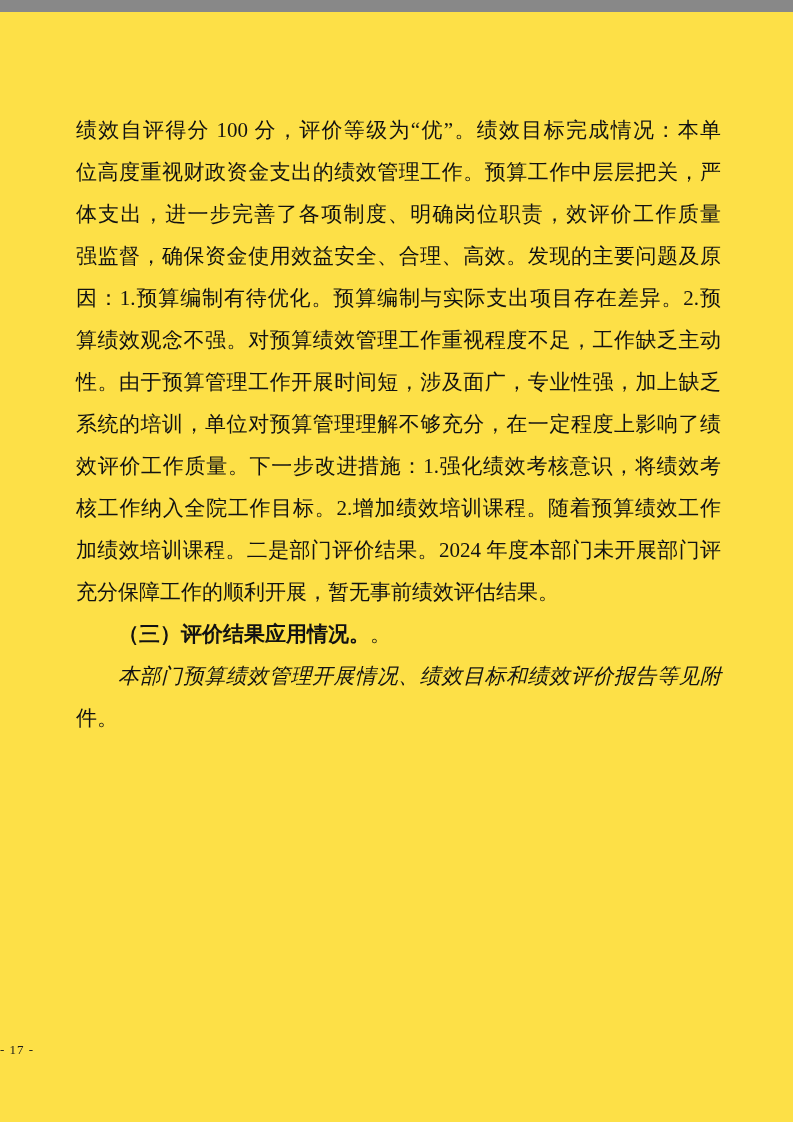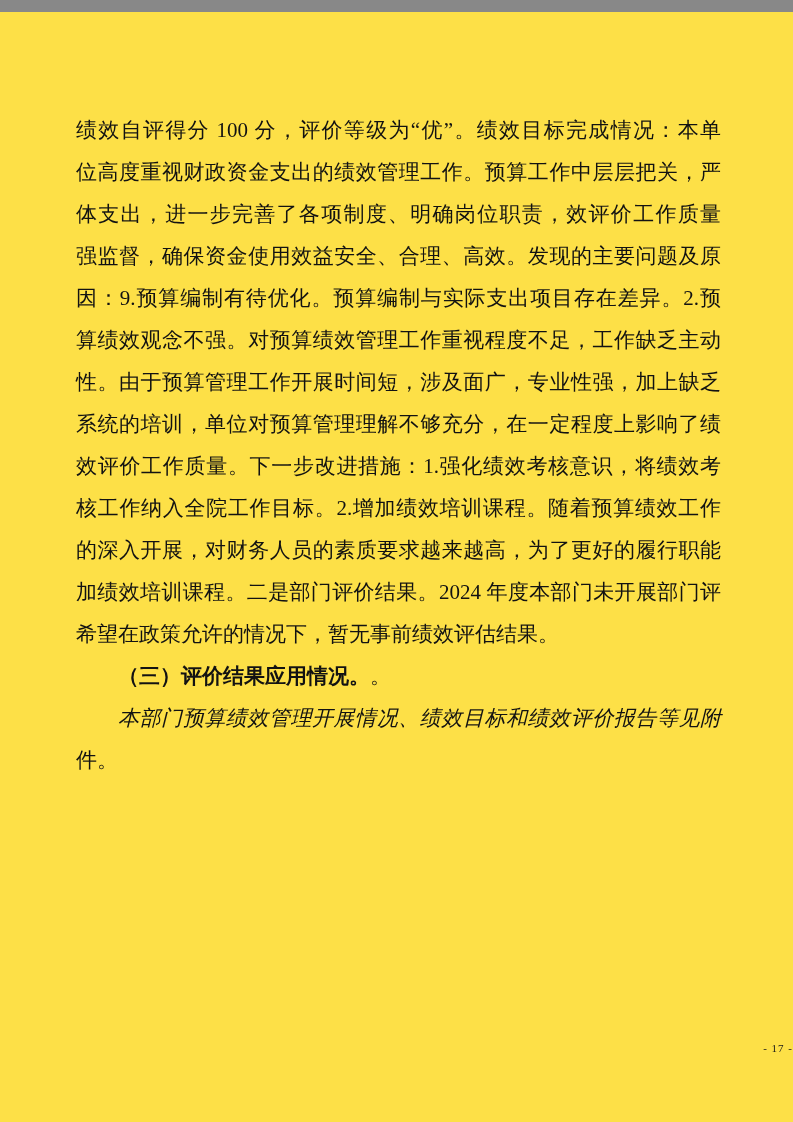--- a/index.html
+++ b/index.html
@@ -42,46 +42,45 @@
   }
   .para-first {
     text-indent: 2em;
     font-style: italic;
   }
   .footer {
     position: absolute;
     left: 0;
     right: 0;
     top: 1030px;
-    text-align: right;
-    font-size: 11px;
+    text-align: left;
+    font-size: 13px;
     letter-spacing: 1px;
     color: #1a1a1a;
     font-family: "Liberation Serif", "DejaVu Serif", serif;
   }
 </style>
 </head>
 <body>
 
 <div class="page">
   <div class="content">
 
     <div class="line">绩效自评得分 100 分，评价等级为“优”。绩效目标完成情况：本单</div>
     <div class="line">位高度重视财政资金支出的绩效管理工作。预算工作中层层把关，严</div>
     <div class="line">体支出，进一步完善了各项制度、明确岗位职责，效评价工作质量</div>
     <div class="line">强监督，确保资金使用效益安全、合理、高效。发现的主要问题及原</div>
-    <div class="line">因：9.预算编制有待优化。预算编制与实际支出项目存在差异。2.预</div>
+    <div class="line">因：1.预算编制有待优化。预算编制与实际支出项目存在差异。2.预</div>
     <div class="line">算绩效观念不强。对预算绩效管理工作重视程度不足，工作缺乏主动</div>
     <div class="line">性。由于预算管理工作开展时间短，涉及面广，专业性强，加上缺乏</div>
     <div class="line">系统的培训，单位对预算管理理解不够充分，在一定程度上影响了绩</div>
     <div class="line">效评价工作质量。下一步改进措施：1.强化绩效考核意识，将绩效考</div>
     <div class="line">核工作纳入全院工作目标。2.增加绩效培训课程。随着预算绩效工作</div>
-    <div class="line">的深入开展，对财务人员的素质要求越来越高，为了更好的履行职能</div>
     <div class="line">加绩效培训课程。二是部门评价结果。2024 年度本部门未开展部门评</div>
-    <div class="line flush">希望在政策允许的情况下，暂无事前绩效评估结果。</div>
+    <div class="line flush">充分保障工作的顺利开展，暂无事前绩效评估结果。</div>
 
     <div class="heading-line">
       <span>（三）评价结果应用情况。</span><span class="tail">。</span>
     </div>
 
     <div class="line para-first">本部门预算绩效管理开展情况、绩效目标和绩效评价报告等见附</div>
     <div class="line flush">件。</div>
 
   </div>
 

